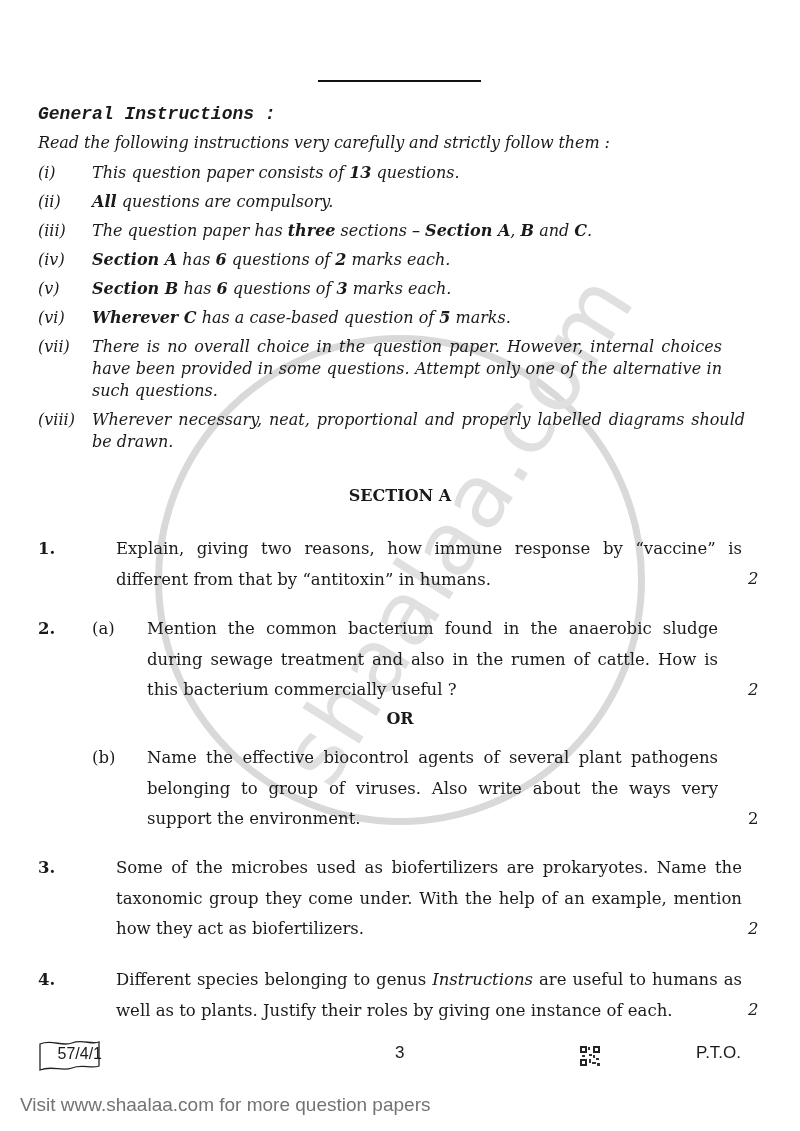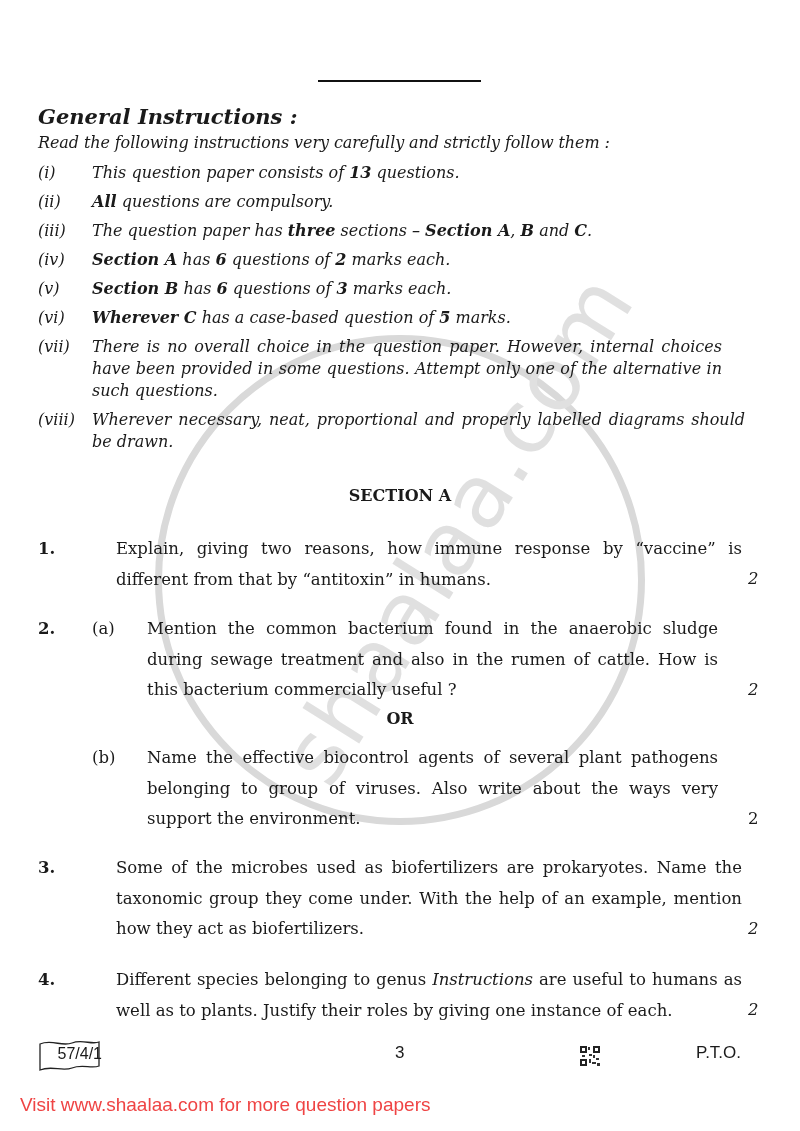--- a/index.html
+++ b/index.html
@@ -8,21 +8,21 @@
   .page { position: absolute; left: 0; top: 0; width: 800px; height: 1131px; }
 
   .top-rule { position: absolute; left: 318px; top: 80px; width: 163px; height: 2px; background: #111; }
 
   .watermark { position: absolute; left: 155px; top: 335px; width: 490px; height: 490px;
                border-radius: 50%; border: 7px solid #d9d9d9; box-sizing: border-box; pointer-events: none; }
   .watermark-text { position: absolute; left: 205px; top: 545px; width: 420px; text-align: center;
                     font-family: "DejaVu Sans", "Liberation Sans", sans-serif; font-size: 88px; color: #e0e0e0;
                     transform: rotate(-58deg); transform-origin: center; letter-spacing: 2px; pointer-events: none; }
 
-  .gi-title { position: absolute; left: 38px; top: 104px; font-size: 21px; font-weight: bold; font-style: italic; }
+  .gi-title { position: absolute; left: 38px; top: 104px; font-size: 18px; font-weight: bold; font-style: italic; font-family: Liberation Mono, monospace; }
   .gi-intro { position: absolute; left: 38px; top: 133px; font-size: 16px; font-style: italic; letter-spacing: -0.1px; }
 
   .instr { position: absolute; left: 38px; width: 710px; font-size: 16px; font-style: italic; line-height: 22px; }
   .instr .lbl { position: absolute; left: 0; top: 0; }
   .instr .txt { position: absolute; left: 54px; width: 653px; text-align: justify; text-align-last: left; }
   .instr b { font-weight: bold; }
 
   .section-heading { position: absolute; left: 0; width: 800px; top: 486px; text-align: center; font-size: 16px; font-weight: bold; }
   .or-label { position: absolute; left: 0; width: 800px; text-align: center; font-size: 16px; font-weight: bold; }
 
@@ -34,21 +34,21 @@
   .q .marks { position: absolute; left: 710px; font-style: italic; }
   .q .marks-up { font-style: normal; }
 
   .footer-code { position: absolute; left: 38px; top: 1040px; width: 64px; height: 32px; }
   .footer-code svg { position: absolute; left: 0; top: 0; }
   .footer-code span { position: absolute; left: 0; top: 5px; width: 64px; text-align: right;
                       font-family: "Liberation Sans", "DejaVu Sans", sans-serif; font-size: 16px; }
   .footer-page { position: absolute; left: 395px; top: 1043px; font-family: "Liberation Sans", "DejaVu Sans", sans-serif; font-size: 17px; }
   .footer-qr { position: absolute; left: 580px; top: 1046px; width: 20px; height: 20px; }
   .footer-pto { position: absolute; left: 696px; top: 1043px; font-family: "Liberation Sans", "DejaVu Sans", sans-serif; font-size: 17px; }
-  .visit { position: absolute; left: 20px; top: 1094px; font-family: "Liberation Sans", "DejaVu Sans", sans-serif; font-size: 19px; color: #ef4444; }
+  .visit { position: absolute; left: 20px; top: 1094px; font-family: "Liberation Sans", "DejaVu Sans", sans-serif; font-size: 19px; color: #737373; }
 </style>
 </head>
 <body>
 
 <div class="page">
 
   <div class="watermark"></div>
   <div class="watermark-text">shaalaa.com</div>
 
   <div class="top-rule"></div>

